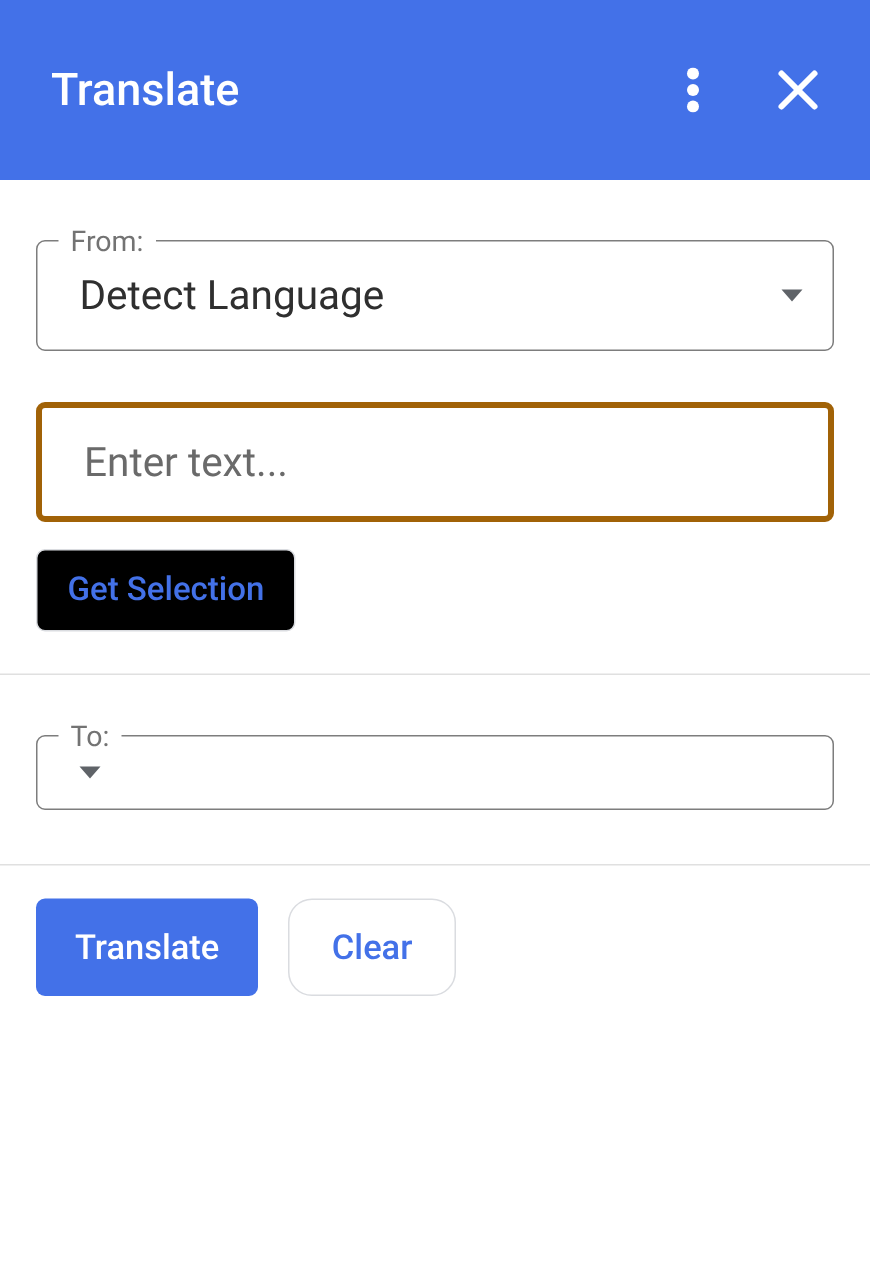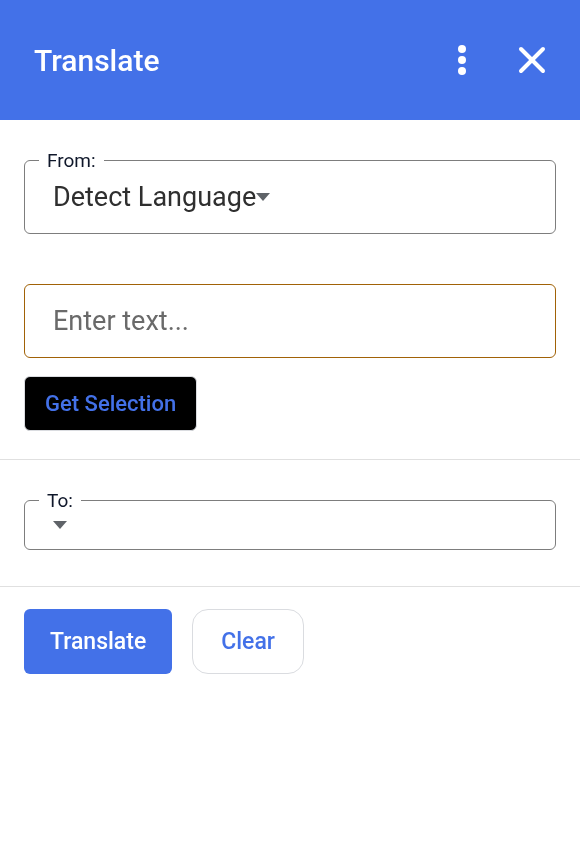--- a/index.html
+++ b/index.html
@@ -49,46 +49,47 @@
       border-radius: 6px;
       padding: 0;
       margin-top: 16px;
     }
     .fieldset-legend {
       position: absolute;
       top: -12px;
       left: 14px;
       background: #ffffff;
       padding: 0 8px;
-      color: #0f172a;
+      color: #737373;
       font-size: 19px;
       font-weight: 400;
     }
     .select-box {
       display: flex;
       align-items: center;
+      justify-content: space-between;
       padding: 20px 20px 20px 28px;
       cursor: pointer;
     }
     .select-value {
       font-size: 27px;
       color: #2f2f2f;
       font-weight: 400;
     }
     .dropdown-arrow {
       width: 0;
       height: 0;
       border-left: 7px solid transparent;
       border-right: 7px solid transparent;
       border-top: 8px solid #5f6368;
     }
     .text-input-box {
-      border: 1px solid #a16207;
-      border-radius: 6px;
-      margin-top: 50px;
+      border: 4px solid #a16207;
+      border-radius: 6px;
+      margin-top: 34px;
       padding: 20px 28px;
     }
     .text-input {
       width: 100%;
       border: none;
       outline: none;
       font-size: 27px;
       color: #2f2f2f;
       font-family: inherit;
       background: transparent;

